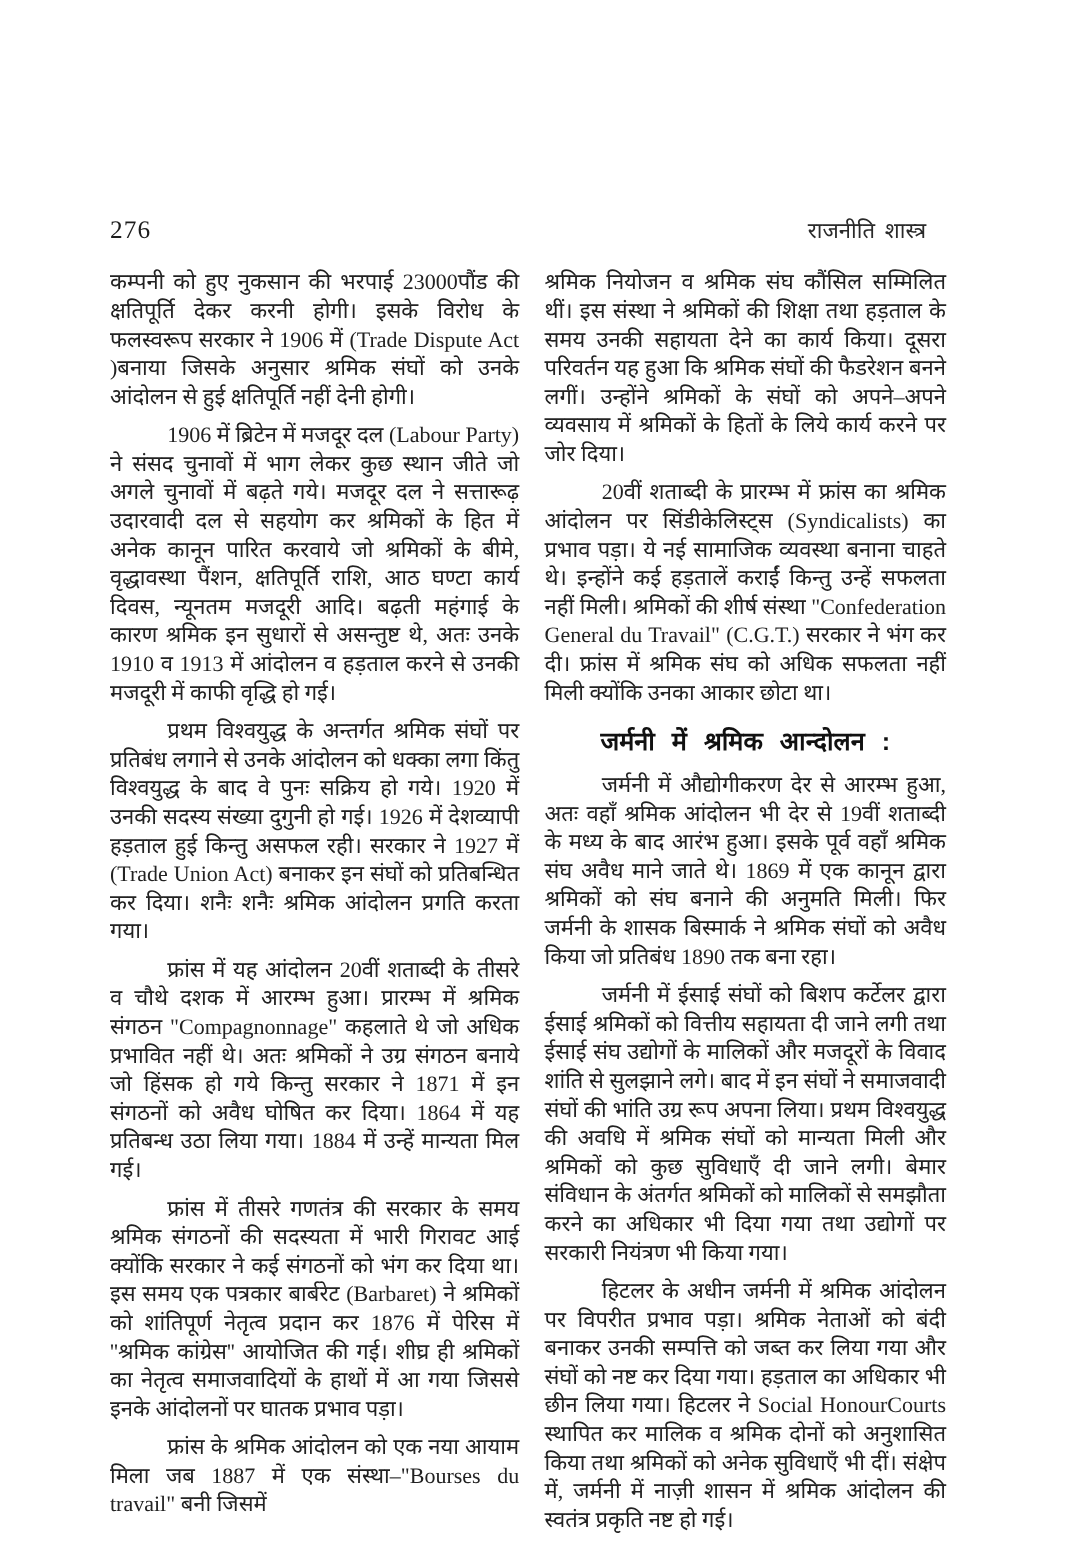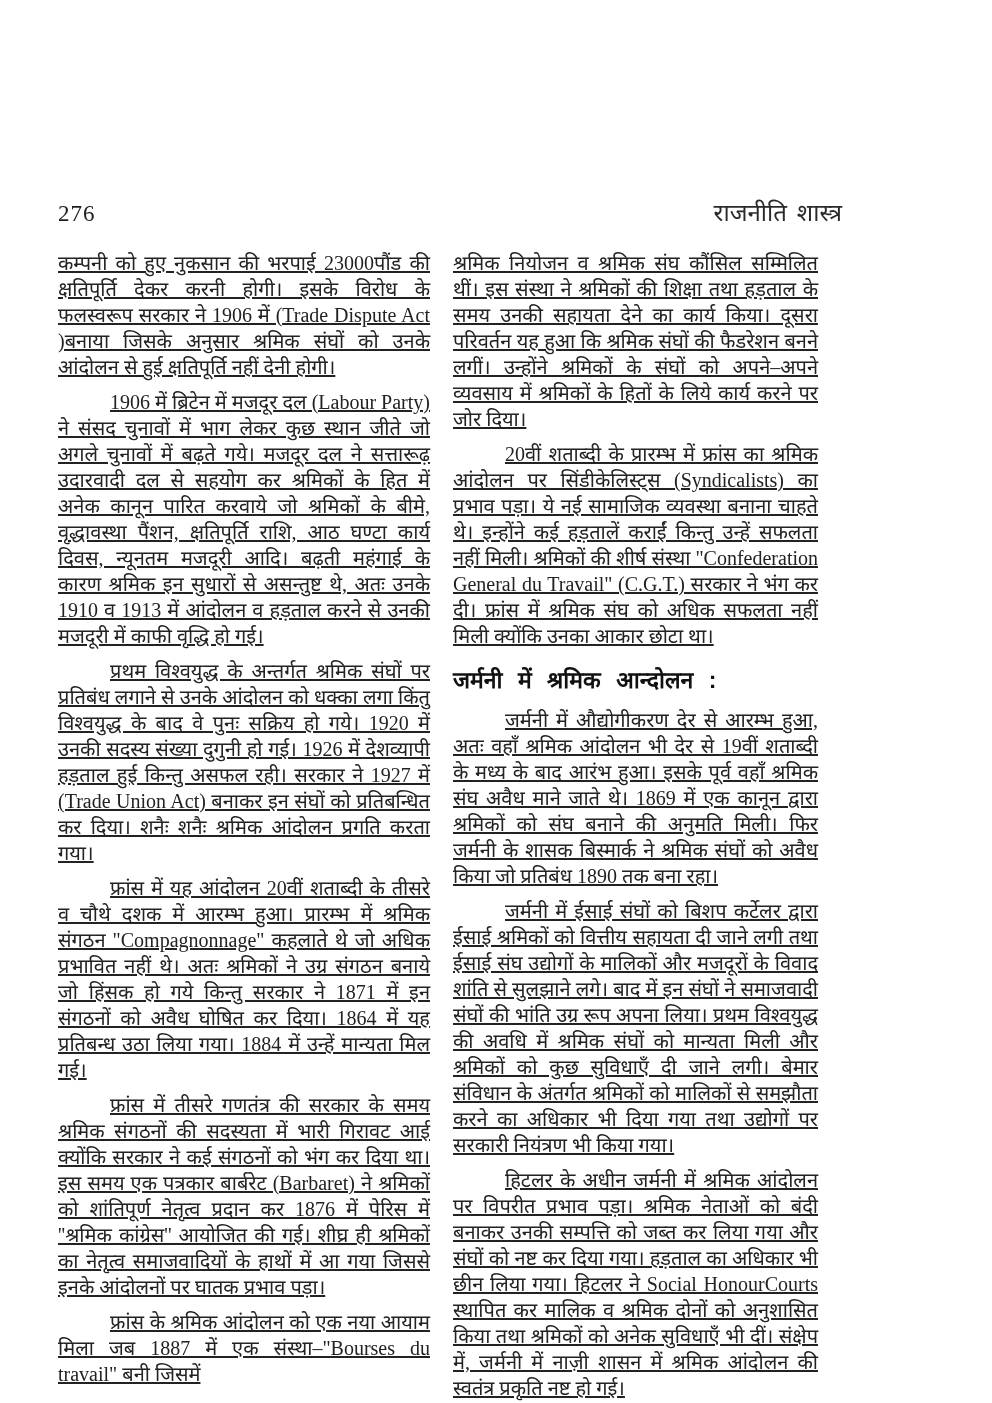--- a/index.html
+++ b/index.html
@@ -12,69 +12,68 @@
     position: relative;
     font-family: "Liberation Serif", "DejaVu Serif", serif;
     color: #212121;
     overflow: hidden;
   }
   .page {
     position: absolute;
     top: 0; left: 0;
     width: 992px;
     height: 1403px;
-    padding: 195px 114px 60px 58px;
+    padding: 195px 114px 60px 100px;
     background: #ffffff;
   }
   .page-header {
     display: flex;
     justify-content: space-between;
     align-items: baseline;
     margin-bottom: 22px;
   }
   .page-number {
     font-size: 23px;
     letter-spacing: 1px;
     color: #1d1d1d;
   }
   .header-title {
-    font-size: 24px;
+    font-size: 20px;
     color: #2a2a2a;
     padding-right: 36px;
     word-spacing: 4px;
   }
   .columns {
     display: flex;
     gap: 23px;
   }
   .column {
     text-align: justify;
     font-size: 20px;
     line-height: 26px;
     color: #222222;
   }
   .column.left  { width: 372px; }
   .column.right { width: 365px; }
   .column p {
     text-indent: 52px;
     margin-bottom: 9px;
-    text-decoration: underline;
   }
   .column p.cont {
     text-indent: 0;
   }
   .section-heading {
     font-family: "Liberation Sans", "DejaVu Sans", sans-serif;
     font-weight: 700;
     font-size: 23px;
     line-height: 30px;
     color: #111111;
     word-spacing: 9px;
     margin: 16px 0 12px 0;
-    text-align: left;
+    text-align: center;
   }
 </style>
 </head>
 <body>
 
 <div class="page">
 
   <div class="page-header">
     <span class="page-number">276</span>
     <span class="header-title">राजनीति शास्त्र</span>

